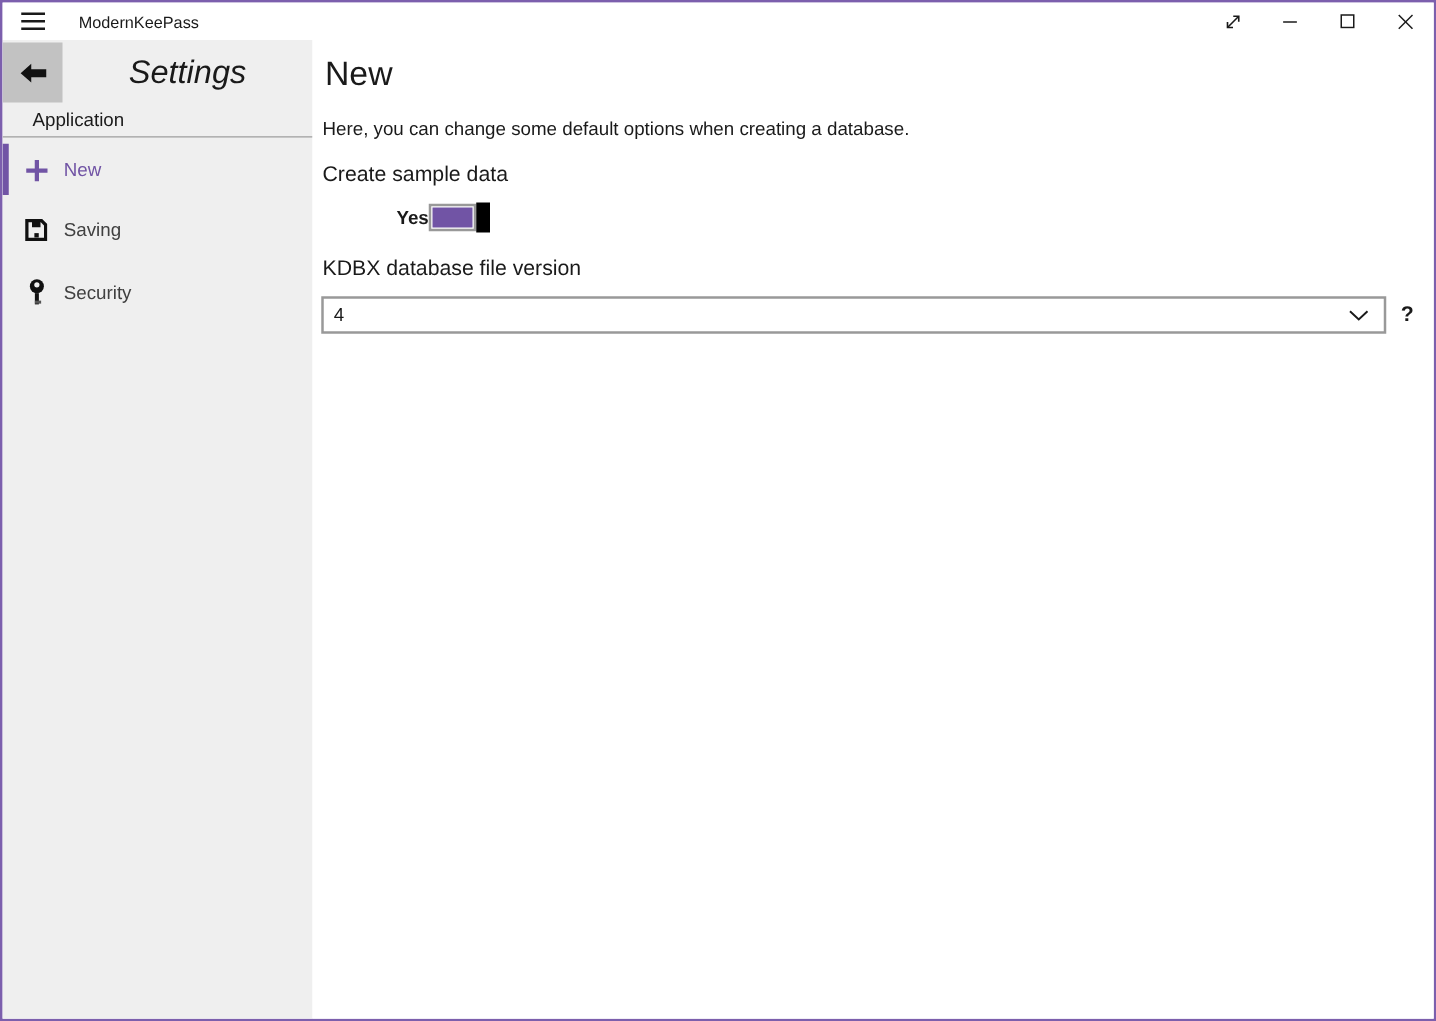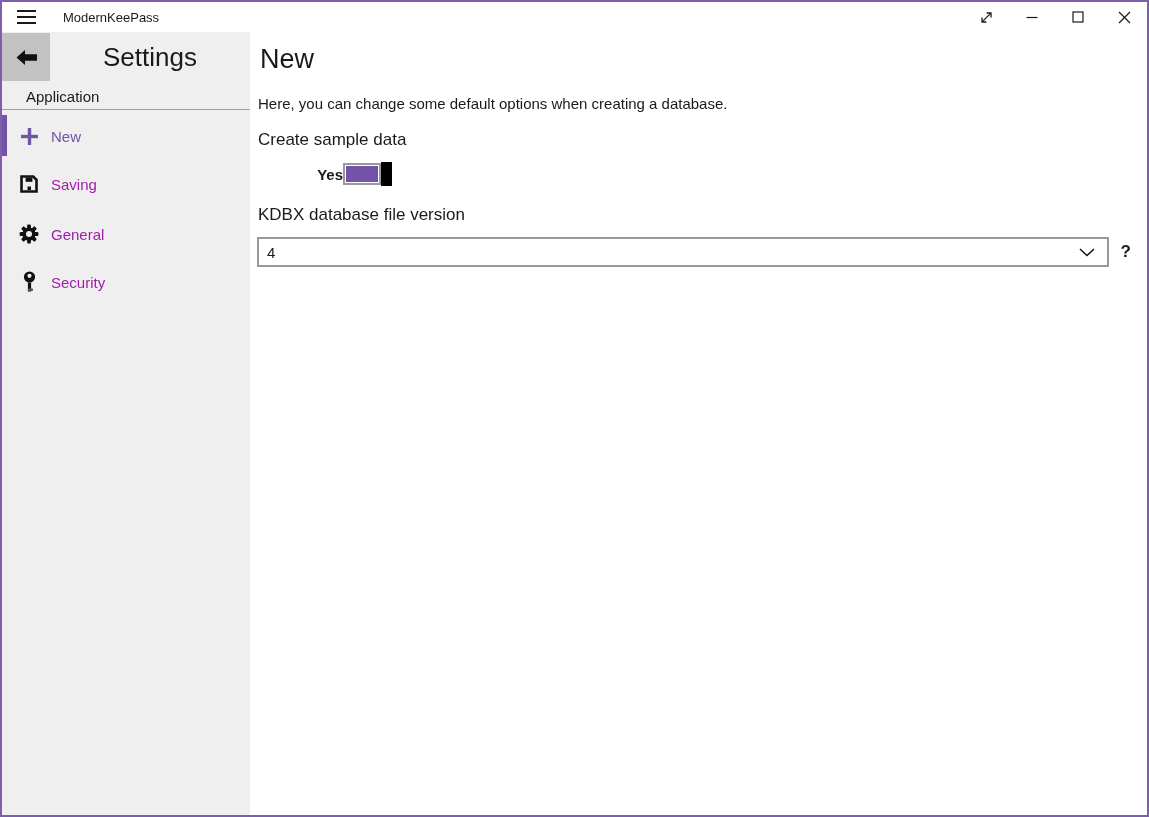--- a/index.html
+++ b/index.html
@@ -18,25 +18,25 @@
   .hamburger i { display:block; width:19px; height:2px; background:#1a1a1a; }
   .app-title { font-size:13px; margin-left:13px; white-space:nowrap;text-align:right; }
   .tb-controls { margin-left:auto; display:flex; height:30px; }
   .ctrl-btn { width:46px; height:30px; border:none; background:transparent; display:flex; align-items:center; justify-content:center; padding:0; cursor:pointer; }
 
   
   .app-body { flex:1; display:flex; min-height:0; }
 
   
   .sidebar { flex:0 0 248px; width:248px; background:#efefef; display:flex; flex-direction:column; }
-  .sb-header { height:50px; display:flex; align-items:center; }
+  .sb-header { height:50px; display:flex; align-items:flex-end;font-style:italic; }
   .back-btn { width:48px; height:48px; border:none; background:#c2c2c2; display:flex; align-items:center; justify-content:center; padding:0; cursor:pointer; }
   .sb-heading { flex:1; height:50px; display:flex; align-items:center; justify-content:center; font-size:26px; color:#1a1a1a; }
   .section-label { margin-top:6px; padding:0 18px 4px 24px; border-bottom:1px solid #9e9e9e; font-size:15px; }
-  .nav-item { height:48px; display:flex; align-items:center; padding-left:15px; position:relative; cursor:pointer; font-size:15px; color:#a21caf; }
+  .nav-item { height:48px; display:flex; align-items:center; padding-left:15px; position:relative; cursor:pointer; font-size:15px; color:#404040; }
   .nav-item .icon { width:24px; display:flex; justify-content:center; align-items:center; margin-right:10px; }
   .nav-item.active { color:#7154a5; }
   .nav-item.active::before { content:""; position:absolute; left:0; top:3px; bottom:4px; width:5px; background:#7154a5; }
   .sb-gap { height:2px; }
 
   
   .main { flex:1; background:#fff; padding:0 14px 0 7px; box-sizing:border-box; }
   .page-title { font-size:27px; font-weight:400; margin:12px 0 0 3px; line-height:1.15; }
   .page-desc { font-size:15px; margin:20px 0 0 1px; }
   .field-label { font-size:17px; margin:18px 0 0 1px; }
@@ -125,35 +125,20 @@
             <path d="M1.5 1.5 H13.2 L16.5 4.8 V16.5 H1.5 Z" fill="none" stroke="#111" stroke-width="2.6"></path>
             <rect x="5.6" y="2.6" width="6.8" height="4.2" fill="#111"></rect>
             <rect x="7.5" y="11.5" width="3.5" height="3.5" fill="#111"></rect>
           </svg>
         </span>
         <span>Saving</span>
       </div>
 
       <div class="sb-gap"></div>
 
-      <div class="nav-item">
-        <span class="icon">
-          <svg width="20" height="20" viewBox="0 0 20 20">
-            <g fill="#111">
-              <rect x="8.1" y="0.6" width="3.8" height="18.8" rx="1"></rect>
-              <rect x="8.1" y="0.6" width="3.8" height="18.8" rx="1" transform="rotate(45 10 10)"></rect>
-              <rect x="8.1" y="0.6" width="3.8" height="18.8" rx="1" transform="rotate(90 10 10)"></rect>
-              <rect x="8.1" y="0.6" width="3.8" height="18.8" rx="1" transform="rotate(135 10 10)"></rect>
-              <circle cx="10" cy="10" r="6.6"></circle>
-            </g>
-            <circle cx="10" cy="10" r="3" fill="#efefef"></circle>
-          </svg>
-        </span>
-        <span>General</span>
-      </div>
 
       <div class="nav-item">
         <span class="icon">
           <svg width="13" height="23" viewBox="0 0 13 23">
             <circle cx="6.5" cy="6" r="5.6" fill="#111"></circle>
             <circle cx="6.5" cy="4.8" r="2.1" fill="#efefef"></circle>
             <rect x="4.9" y="11.5" width="3.2" height="9" fill="#111"></rect>
             <rect x="4.9" y="17.5" width="5" height="2.4" fill="#555"></rect>
           </svg>
         </span>

